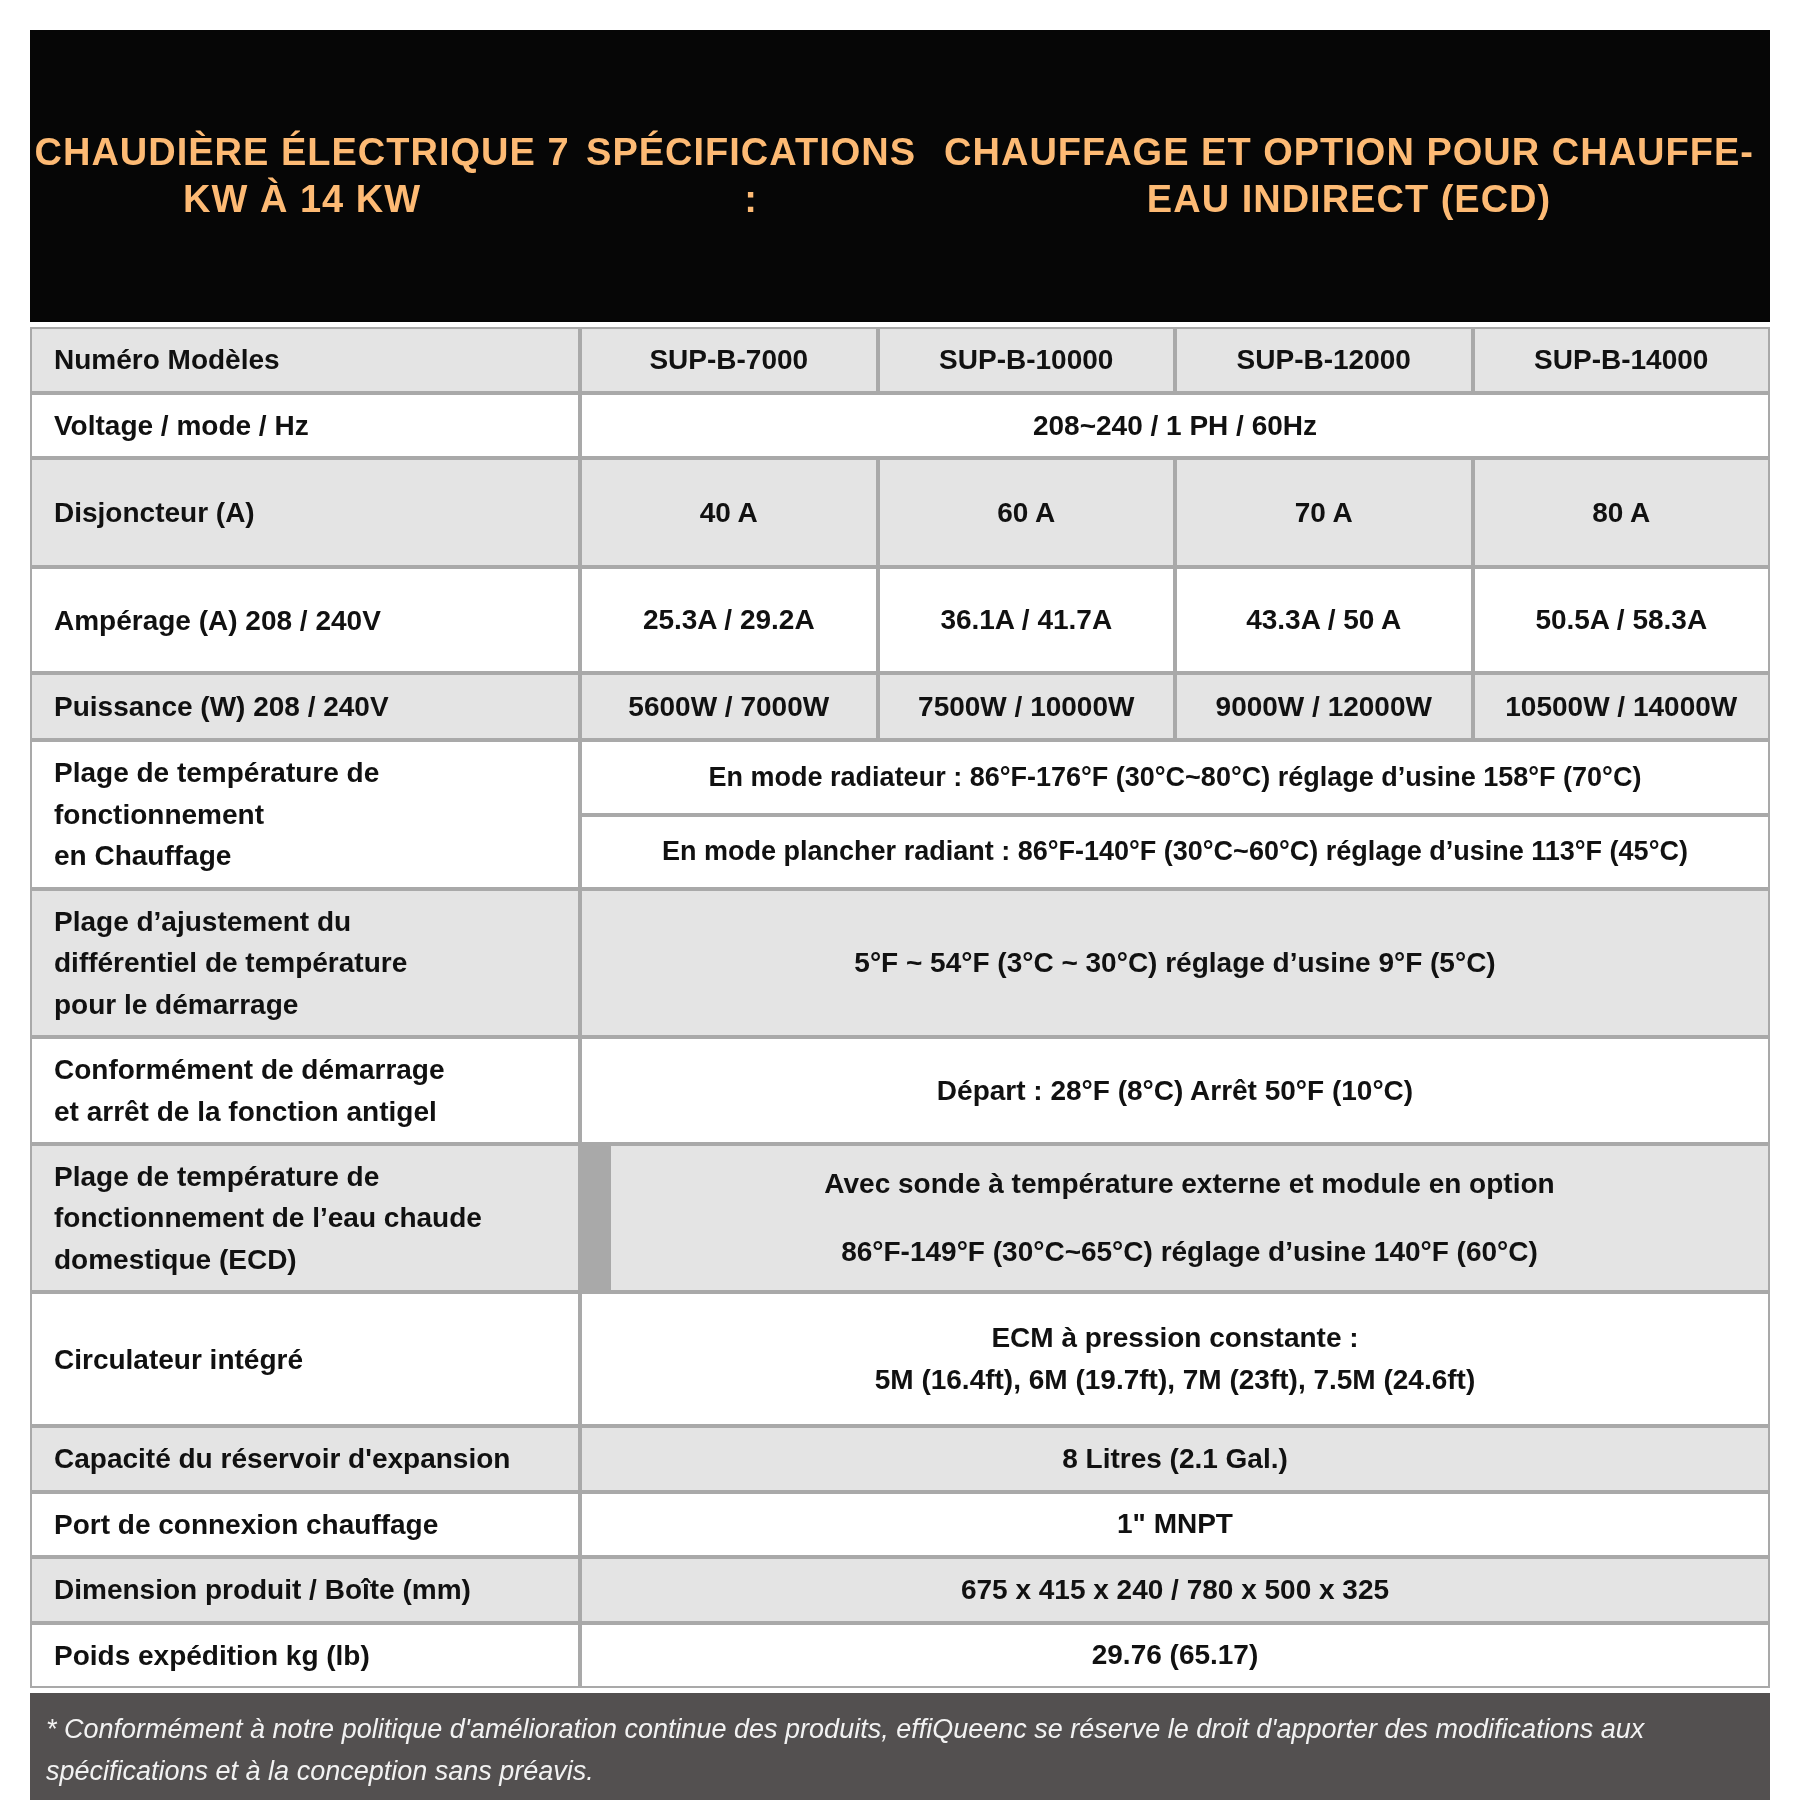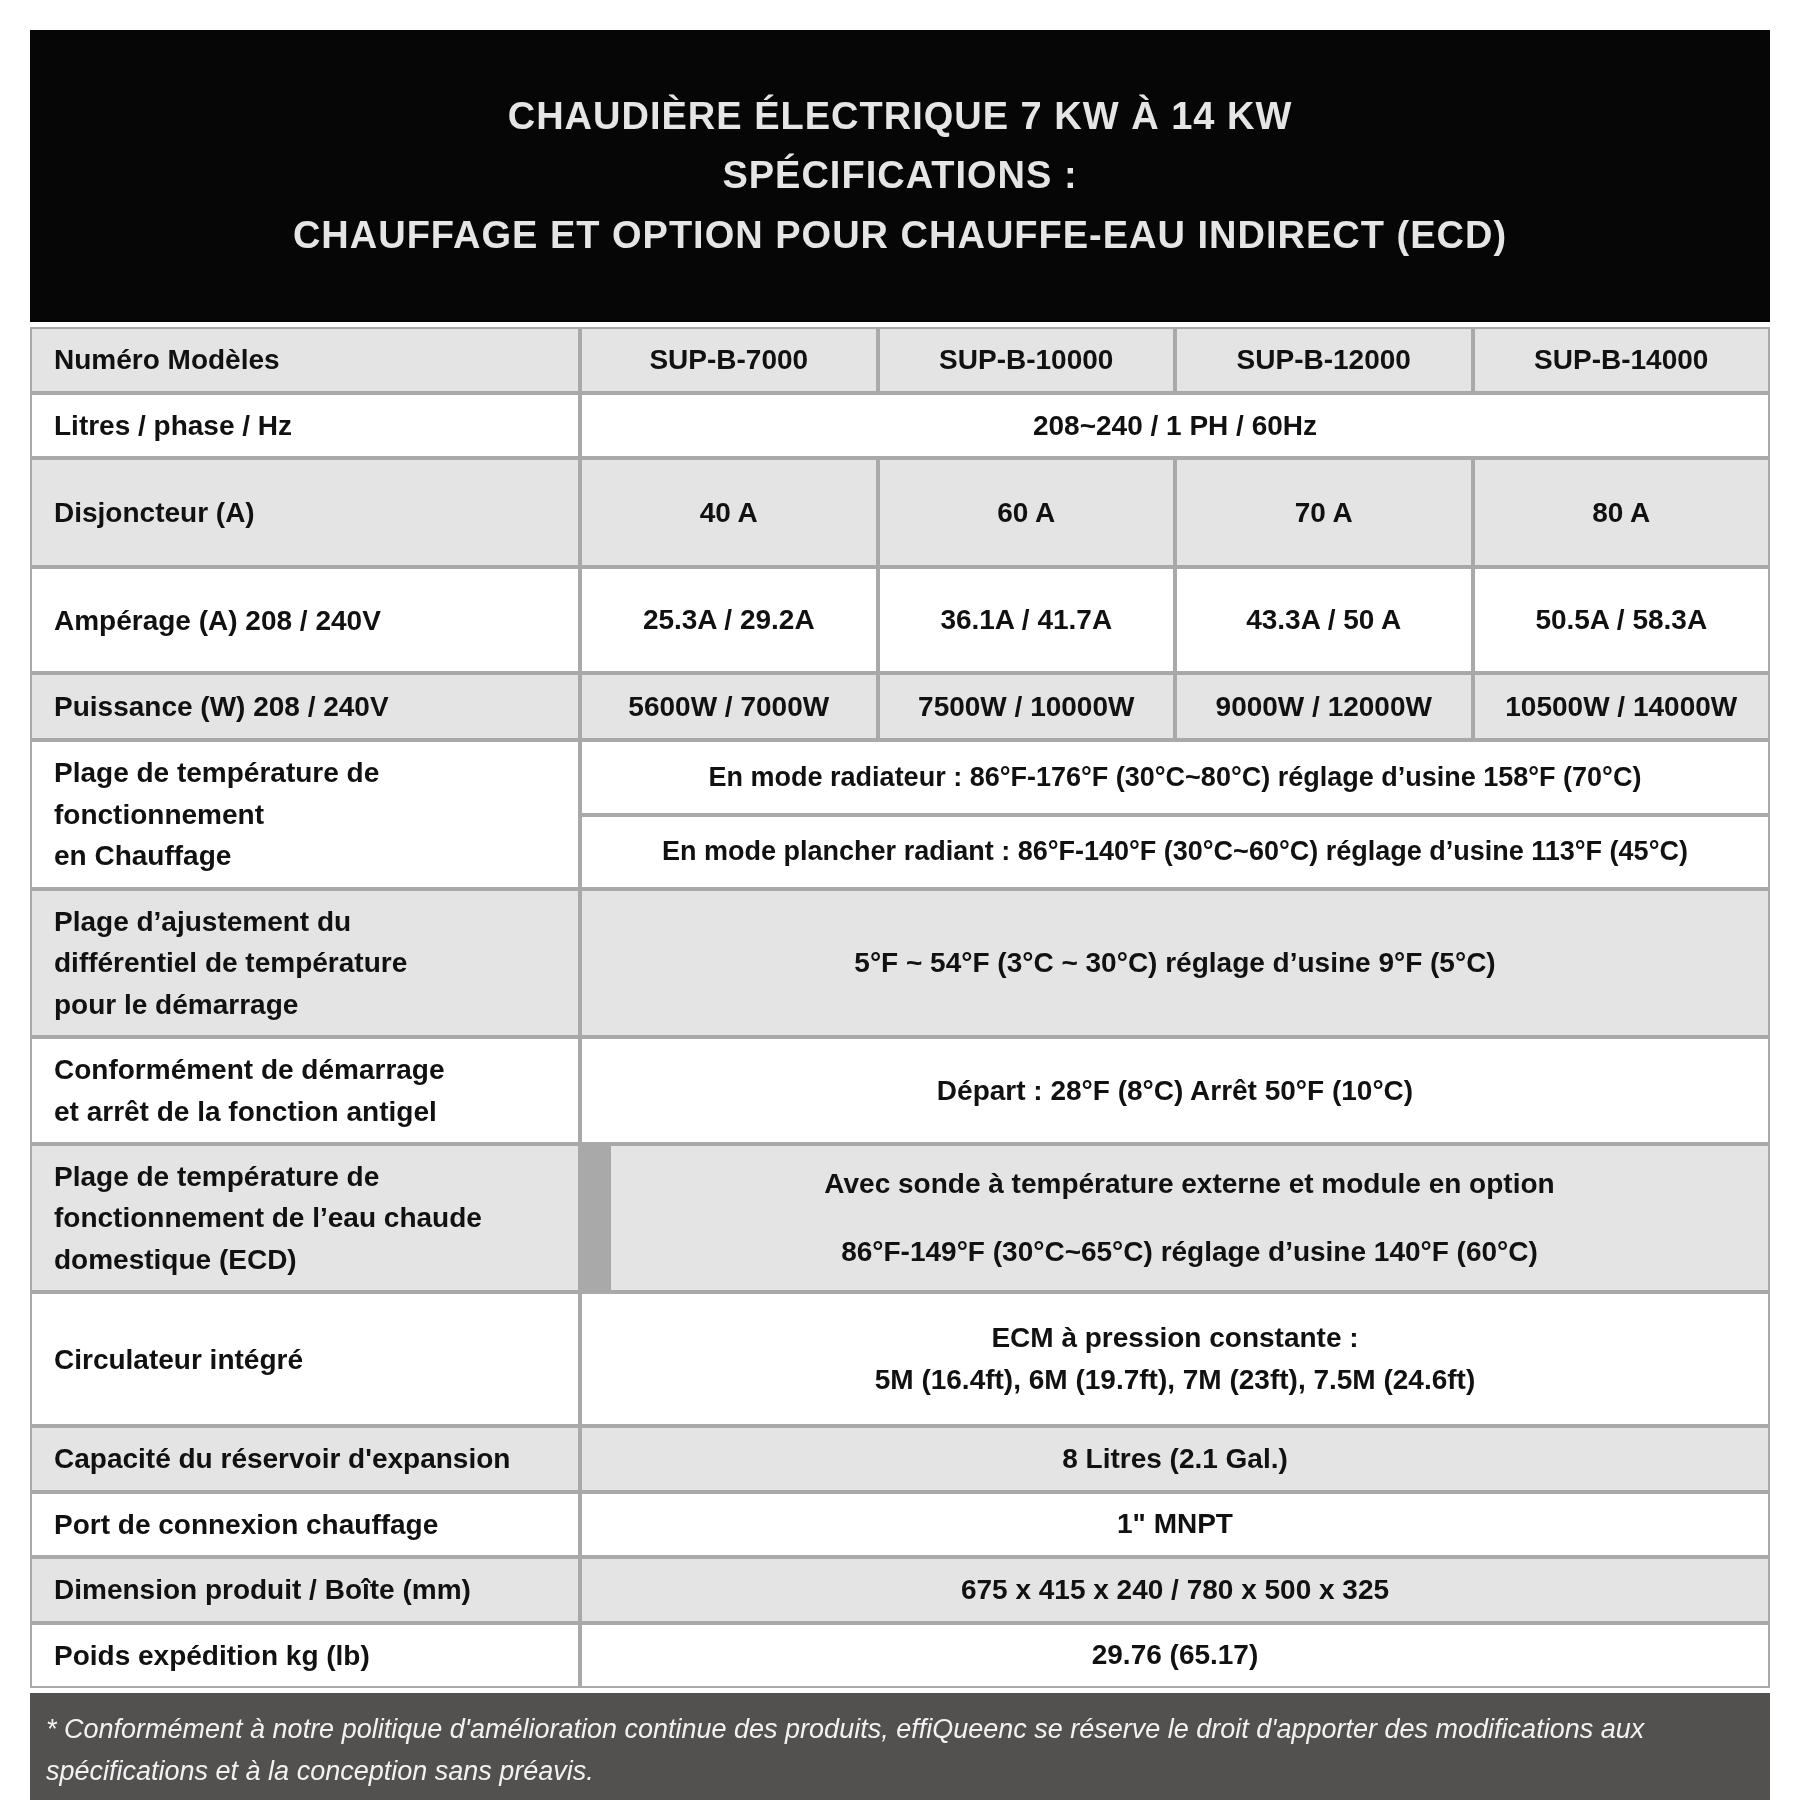--- a/index.html
+++ b/index.html
@@ -8,22 +8,22 @@
     width:1800px; height:1800px;
     background:#ffffff;
     padding:30px 30px 0 30px;
     font-family:"Liberation Sans", sans-serif;
     color:#111111;
   }
   
   .banner {
     height:292px;
     background:#060606;
-    color:#e5e5e5;
-    display:flex; flex-direction:column;
+    color:#fdba74;
+    display:flex; flex-direction:row;
     justify-content:center; align-items:center;
     text-align:center;
     gap:12px;
     margin-bottom:5px;
   }
   .banner div {
     font-size:38px; font-weight:800; letter-spacing:1px; line-height:1.25;
   }
   
   .spec-table {
@@ -105,21 +105,21 @@
 
     <div class="t-row cols-4 bg-gray h-models">
       <div class="cell label-cell">Numéro Modèles</div>
       <div class="cell value-cell">SUP-B-7000</div>
       <div class="cell value-cell">SUP-B-10000</div>
       <div class="cell value-cell">SUP-B-12000</div>
       <div class="cell value-cell">SUP-B-14000</div>
     </div>
 
     <div class="t-row cols-1 bg-white h-voltage">
-      <div class="cell label-cell">Litres / phase / Hz</div>
+      <div class="cell label-cell">Voltage / mode / Hz</div>
       <div class="cell value-cell">208~240 / 1 PH / 60Hz</div>
     </div>
 
     <div class="t-row cols-4 bg-gray h-breaker">
       <div class="cell label-cell">Disjoncteur (A)</div>
       <div class="cell value-cell">40 A</div>
       <div class="cell value-cell">60 A</div>
       <div class="cell value-cell">70 A</div>
       <div class="cell value-cell">80 A</div>
     </div>

